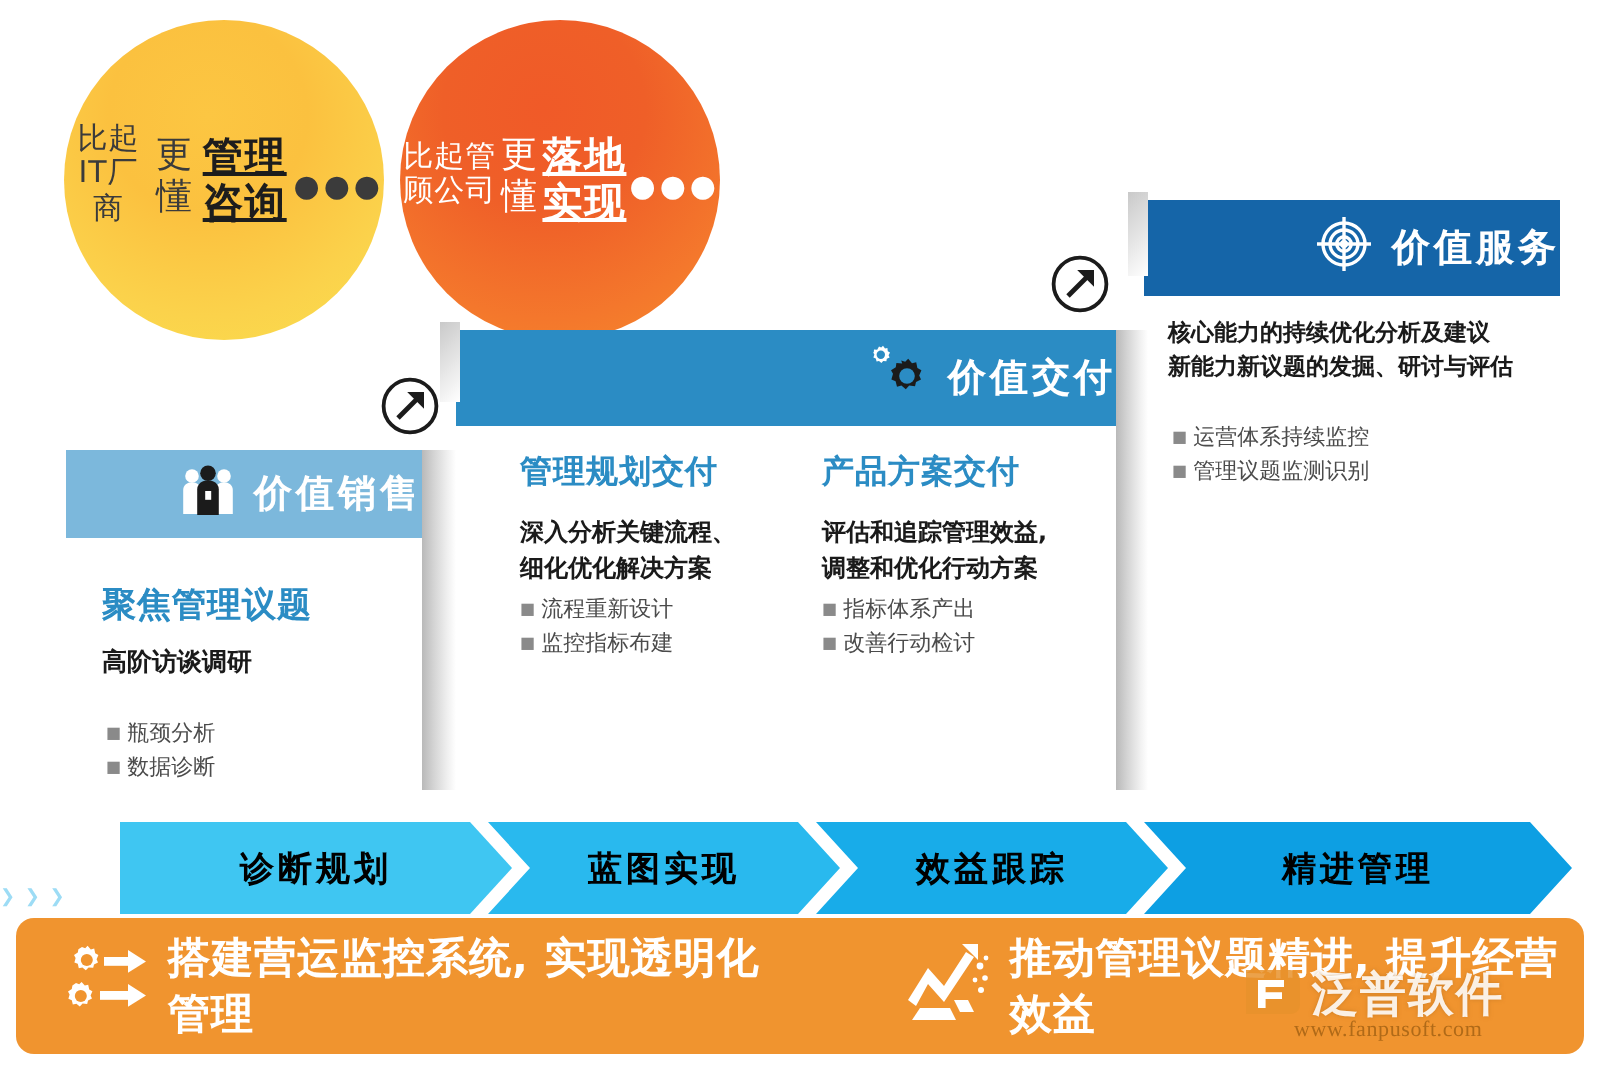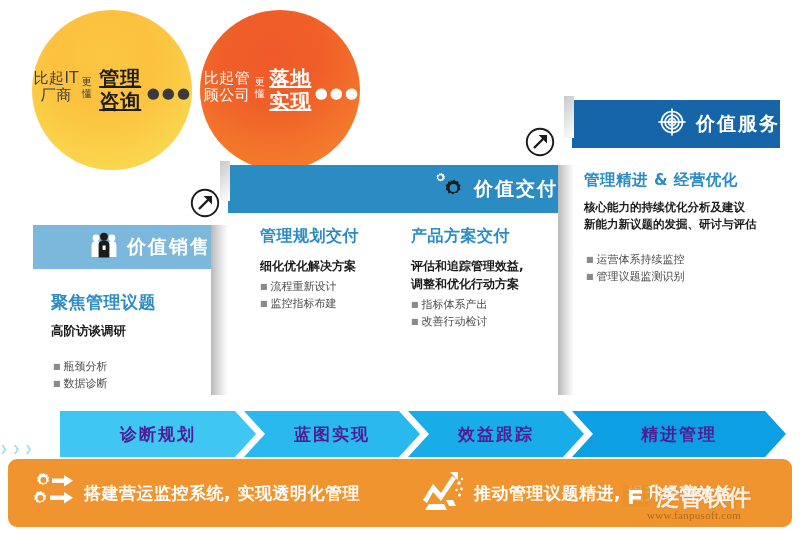--- a/index.html
+++ b/index.html
@@ -12,21 +12,21 @@
   }
   #stage{position:absolute;left:0;top:0;width:800px;height:534px;}
 
   
   .circle{
     position:absolute;border-radius:50%;
     display:flex;flex-direction:row;align-items:center;justify-content:center;
     text-align:center;line-height:1.15;
   }
   .circle .l1{font-size:15px;letter-spacing:.5px;margin-bottom:6px;}
-  .circle .l2{font-size:10px;letter-spacing:.5px;margin-bottom:5px;font-family:Liberation Serif, serif;}
+  .circle .l2{font-size:18px;letter-spacing:.5px;margin-bottom:5px;font-family:Liberation Serif, serif;}
   .circle .l3{font-size:20px;font-weight:bold;letter-spacing:1px;text-decoration:underline;}
   .circle .dots{margin-top:7px;letter-spacing:2px;font-size:15px;line-height:1;}
   #circle-yellow{
     left:32px;top:10px;width:160px;height:160px;
     background:radial-gradient(circle at 45% 30%,#fcc642 0%,#fbc13f 35%,#fbd24b 70%,#f9e04e 100%);
     color:#3b3b3b;
   }
   #circle-yellow .l3{color:#1d1d1d;}
   #circle-yellow .dots{color:#3b3b3b;}
   #circle-orange{
@@ -79,34 +79,34 @@
   #card-service .bullets{margin-left:14px;}
 
   
   .spine{position:absolute;z-index:5;}
 
   
   #process{position:absolute;left:60px;top:411px;width:740px;height:42px;}
   .chev{
     position:absolute;top:0;height:46px;
     display:flex;align-items:center;justify-content:center;
-    color:#4c1d95;font-size:17px;font-weight:bold;letter-spacing:2px;
+    color:#000000;font-size:17px;font-weight:bold;letter-spacing:2px;
     clip-path:polygon(0 0, calc(100% - 21px) 0, 100% 50%, calc(100% - 21px) 100%, 0 100%);
   }
   .chev.notch{clip-path:polygon(0 0, calc(100% - 21px) 0, 100% 50%, calc(100% - 21px) 100%, 0 100%, 21px 50%);}
   .minichev{position:absolute;left:0;top:444px;color:#9ddcf5;font-size:9px;letter-spacing:1px;}
 
   
   #footer{
     position:absolute;left:8px;top:459px;width:784px;height:68px;
     background:#f0942f;border-radius:9px;
     display:flex;align-items:center;
   }
   #footer .fitem{display:flex;align-items:center;color:#ffffff;}
-  #footer .ftxt{font-size:17px;font-weight:bold;letter-spacing:.5px;}
+  #footer .ftxt{font-size:21px;font-weight:bold;letter-spacing:.5px;}
   #fitem1{margin-left:22px;}
   #fitem2{margin-left:60px;}
 
   
   #watermark{position:absolute;left:614px;top:482px;width:176px;height:46px;z-index:90;}
   #wm-text{
     position:absolute;left:42px;top:0;font-size:23px;font-weight:bold;
     color:rgba(255,255,255,.88);letter-spacing:1px;
     text-shadow:0 0 2px rgba(180,110,30,.55);
   }
@@ -181,20 +181,21 @@
             <path d="M19.6 8.3l2 .6 1.5-1.5 1.9 2.2 2.1-.5.6 2.9 2 1.1-1.1 2.6.9 2-2.5 1.3-.5 2.1-2.9-.3-1.7 1.8-2.2-1.8-2.2.6-.7-2.8-2.1-.9.8-2.8-1-1.8 2.4-1.5.3-2.1 2.9.3z"></path>
             <circle cx="22.5" cy="16" r="3.9" fill="#2b8cc4"></circle>
           </g>
         </svg>
       </span>
       <span class="htxt">价值交付</span>
     </div>
     <div class="cols">
       <div class="col">
         <div class="card-title">管理规划交付</div>
+        <div class="blk">深入分析关键流程、</div>
         <div class="blk">细化优化解决方案</div>
         <div class="bullets">
           <div>流程重新设计</div>
           <div>监控指标布建</div>
         </div>
       </div>
       <div class="col">
         <div class="card-title">产品方案交付</div>
         <div class="blk">评估和追踪管理效益,</div>
         <div class="blk">调整和优化行动方案</div>
@@ -216,21 +217,20 @@
             <circle cx="15" cy="15" r="3.6"></circle>
             <line x1="15" y1="1.5" x2="15" y2="28.5"></line>
             <line x1="1.5" y1="15" x2="28.5" y2="15"></line>
           </g>
           <circle cx="15" cy="15" r="2" fill="#ffffff"></circle>
         </svg>
       </span>
       <span class="htxt">价值服务</span>
     </div>
     <div class="card-body">
-      <div class="card-title">管理精进 &amp; 经营优化</div>
       <div class="blk">核心能力的持续优化分析及建议</div>
       <div class="blk">新能力新议题的发掘、研讨与评估</div>
       <div class="bullets">
         <div>运营体系持续监控</div>
         <div>管理议题监测识别</div>
       </div>
     </div>
   </div>
 
   <div class="arrow-badge" style="left:190px;top:188px;">

